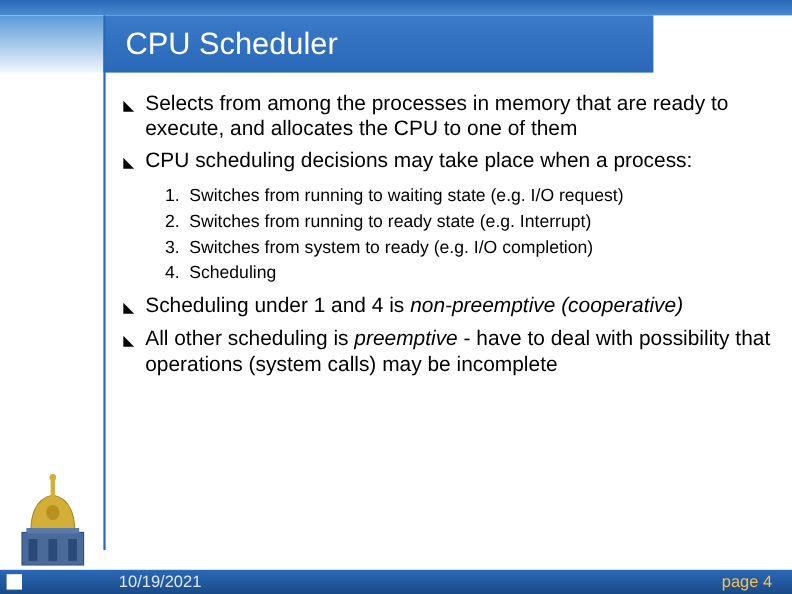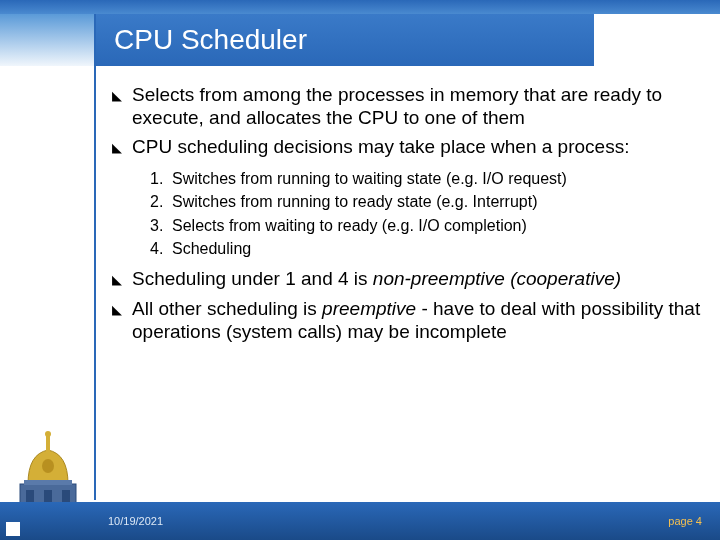--- a/index.html
+++ b/index.html
@@ -98,26 +98,26 @@
   }
   .numbered-list .num {
     flex: 0 0 22px;
   }
   .italic { font-style: italic; }
   .footer {
     position: absolute;
     bottom: 0;
     left: 0;
     width: 720px;
-    height: 38px;
+    height: 22px;
     background: linear-gradient(to bottom, #2a68b8, #1a4a88);
     display: flex;
     align-items: center;
     color: #dce8f5;
-    font-size: 11px;
+    font-size: 15px;
   }
   .footer .left { position: absolute; left: 108px; }
   .footer .center { position: absolute; left: 50%; transform: translateX(-50%); }
   .footer .right { position: absolute; right: 18px; color: #f5c050; }
   .dome {
     position: absolute;
     left: 18px;
     bottom: 26px;
     width: 60px;
     height: 84px;
@@ -165,21 +165,21 @@
       <div class="num-item">
         <span class="num">1.</span>
         <span>Switches from running to waiting state (e.g. I/O request)</span>
       </div>
       <div class="num-item">
         <span class="num">2.</span>
         <span>Switches from running to ready state (e.g. Interrupt)</span>
       </div>
       <div class="num-item">
         <span class="num">3.</span>
-        <span>Selects from waiting to ready (e.g. I/O completion)</span>
+        <span>Switches from system to ready (e.g. I/O completion)</span>
       </div>
       <div class="num-item">
         <span class="num">4.</span>
         <span>Scheduling</span>
       </div>
     </div>
 
     <div class="bullet-item">
       <span class="marker">◣</span>
       <span class="txt">

